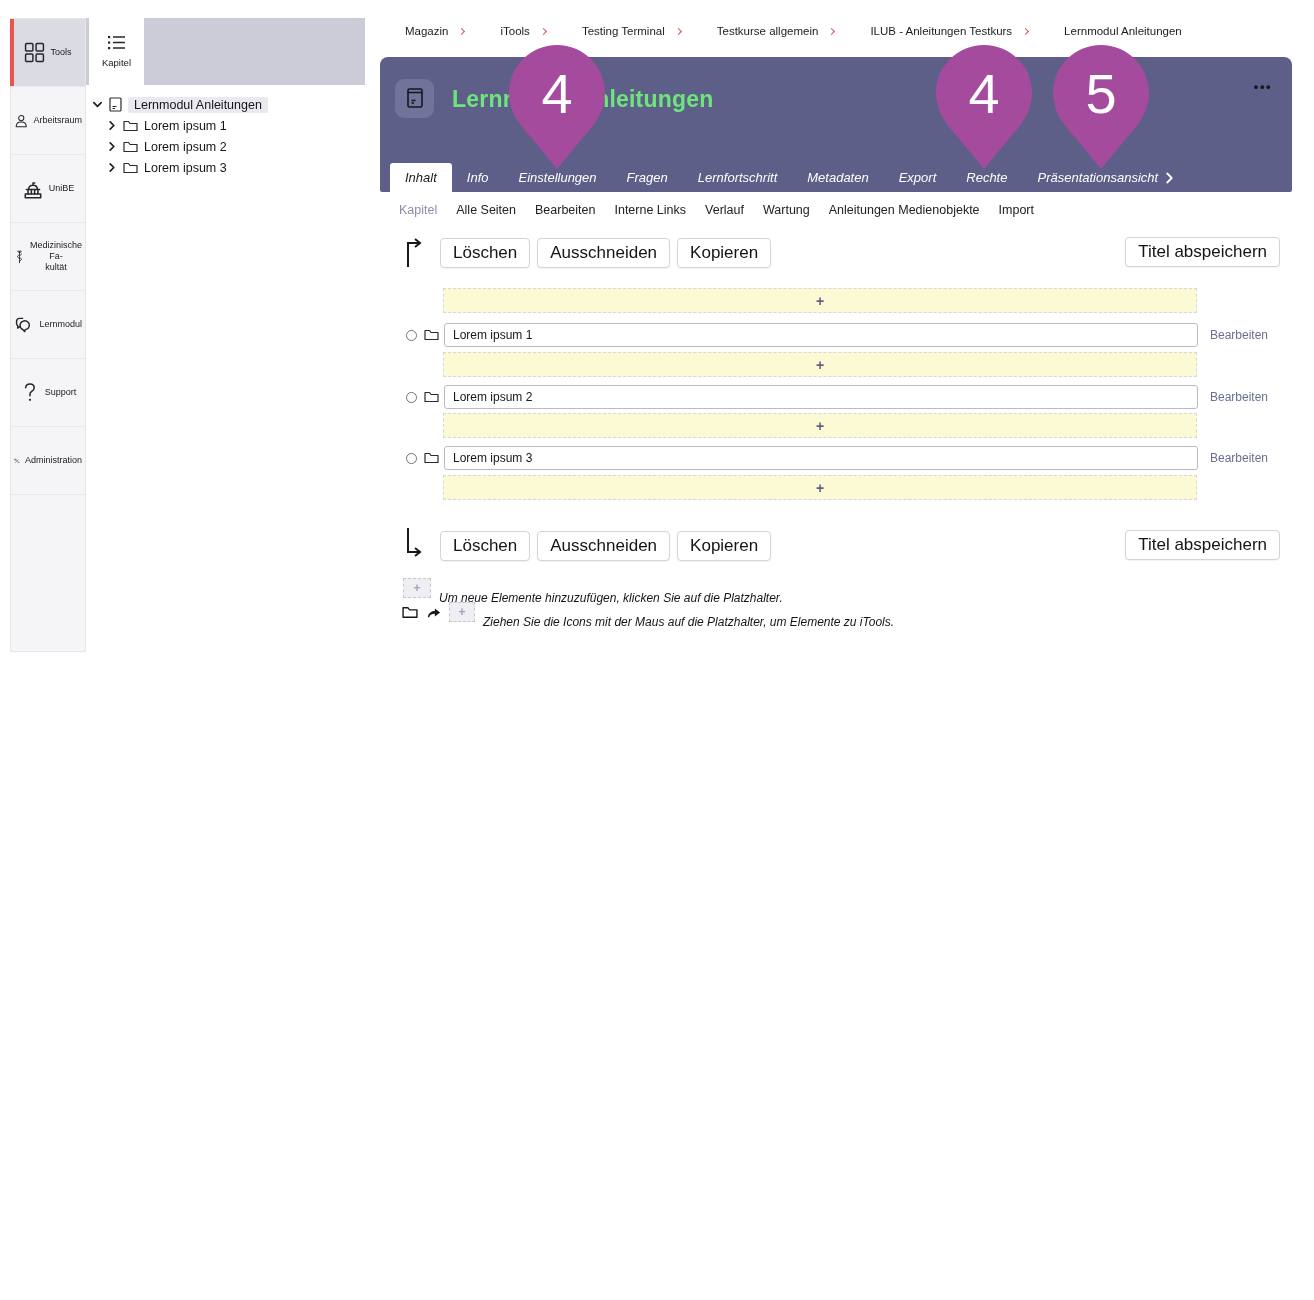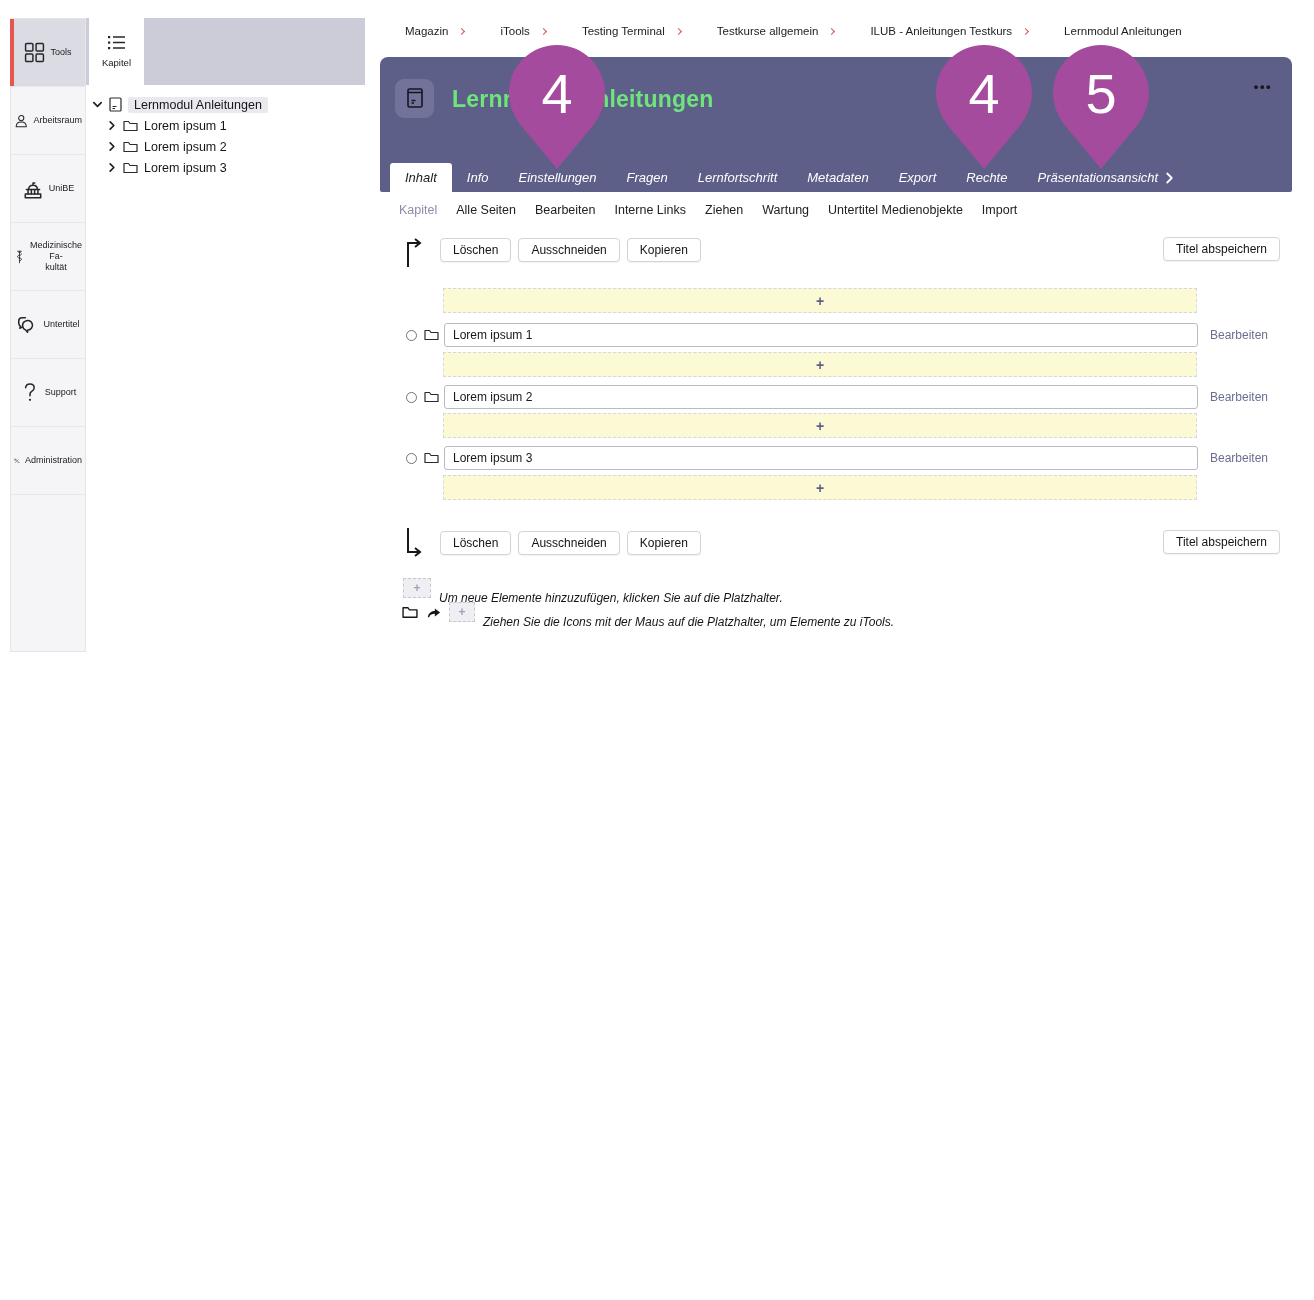--- a/index.html
+++ b/index.html
@@ -61,21 +61,21 @@
   
   .subtabs { position:absolute; left:399px; top:203px; display:flex; gap:19px; font-size:12.5px; }
   .subtab { color:#202027; cursor:pointer; }
   .subtab.active { color:#8b8da8; }
 
   
   .corner-arrow { position:absolute; }
   .corner-arrow svg { stroke:#17171c; fill:none; stroke-width:2; stroke-linejoin:miter; }
   .btn-group { position:absolute; display:flex; gap:7px; }
   .btn { background:#fff; border:1px solid #d3d3db; border-radius:4px; padding:4px 12px;
-         font-size:12px; color:#141419; cursor:pointer; box-shadow:0 1px 1px rgba(0,0,0,.05);
+         font-size:17px; color:#141419; cursor:pointer; box-shadow:0 1px 1px rgba(0,0,0,.05);
          font-family:"Liberation Sans", sans-serif; }
 
   
   .band { position:absolute; left:443px; width:754px; height:25px; background:#fcfad5;
           border:1px dashed #d6d6dc; display:flex; align-items:center; justify-content:center;
           cursor:pointer; }
   .band .plus { color:#5d5f88; font-size:14px; font-weight:bold; line-height:1; }
   .item-row { position:absolute; left:406px; height:26px; display:flex; align-items:center; }
   .chk { width:11px; height:11px; border:1px solid #73737e; border-radius:50%;
          margin-right:7px; cursor:pointer; flex:none; }
@@ -132,21 +132,21 @@
           <circle cx="9" cy="3.2" r="1.1"></circle>
         </svg>
       <span class="rail-label">Medizinische Fa-
 kultät</span>
     </div>
     <div class="rail-item">
       <svg width="22" height="22" viewBox="0 0 20 20">
           <path d="M8.5 3.5h-3a3 3 0 0 0-3 3v2a3 3 0 0 0 1.4 2.5L3.5 13l2.4-1.3"></path>
           <path d="M8.5 6.5a4.3 4.3 0 1 1 2.3 8l-.3 2-1.9-2.1a4.3 4.3 0 0 1-.1-7.9z"></path>
         </svg>
-      <span class="rail-label">Untertitel</span>
+      <span class="rail-label">Lernmodul</span>
     </div>
     <div class="rail-item">
       <svg width="20" height="22" viewBox="0 0 16 20">
           <path d="M4 5.2C4.3 3 5.8 1.8 8 1.8s3.8 1.3 3.8 3.4c0 1.7-1 2.6-2.2 3.4-1 .7-1.6 1.3-1.6 2.6v1.2"></path>
           <circle cx="8" cy="16.2" r="1" fill="#26262c" stroke="none"></circle>
         </svg>
       <span class="rail-label">Support</span>
     </div>
     <div class="rail-item">
       <svg width="22" height="22" viewBox="0 0 20 20">
@@ -263,23 +263,23 @@
           </svg>
       </div>
     </div>
   </div>
 
   <div class="subtabs">
     <span class="subtab active">Kapitel</span>
     <span class="subtab">Alle Seiten</span>
     <span class="subtab">Bearbeiten</span>
     <span class="subtab">Interne Links</span>
-    <span class="subtab">Ziehen</span>
+    <span class="subtab">Verlauf</span>
     <span class="subtab">Wartung</span>
-    <span class="subtab">Untertitel Medienobjekte</span>
+    <span class="subtab">Anleitungen Medienobjekte</span>
     <span class="subtab">Import</span>
   </div>
 
   <div class="corner-arrow" style="left:403px; top:238px;">
     <svg width="22" height="30" viewBox="0 0 22 30">
         <path d="M5 29V5h11"></path>
         <path d="M12 1l5 4-5 4" fill="none"></path>
       </svg>
   </div>
   <div class="btn-group" style="left:440px; top:238px;">

